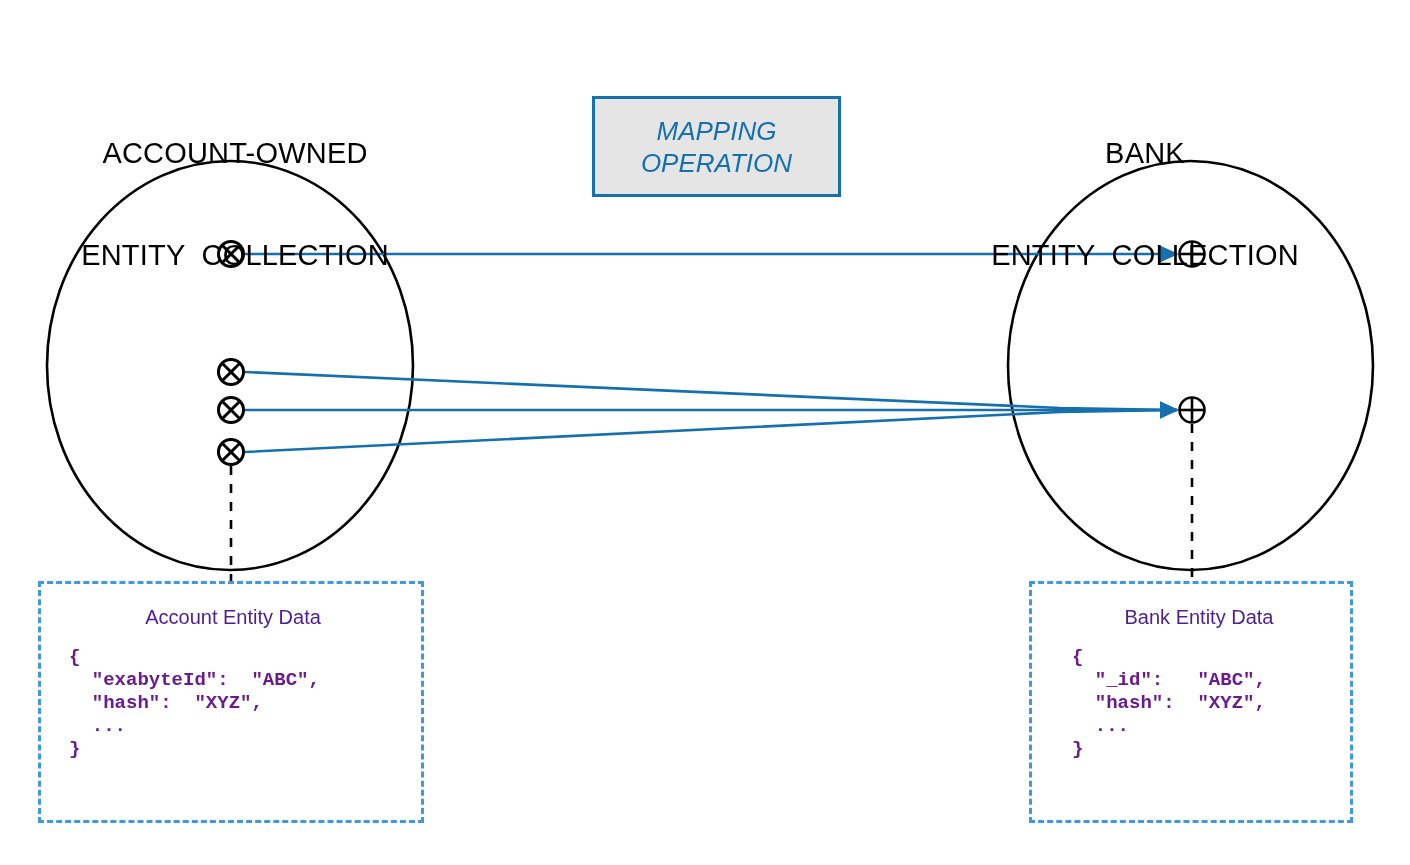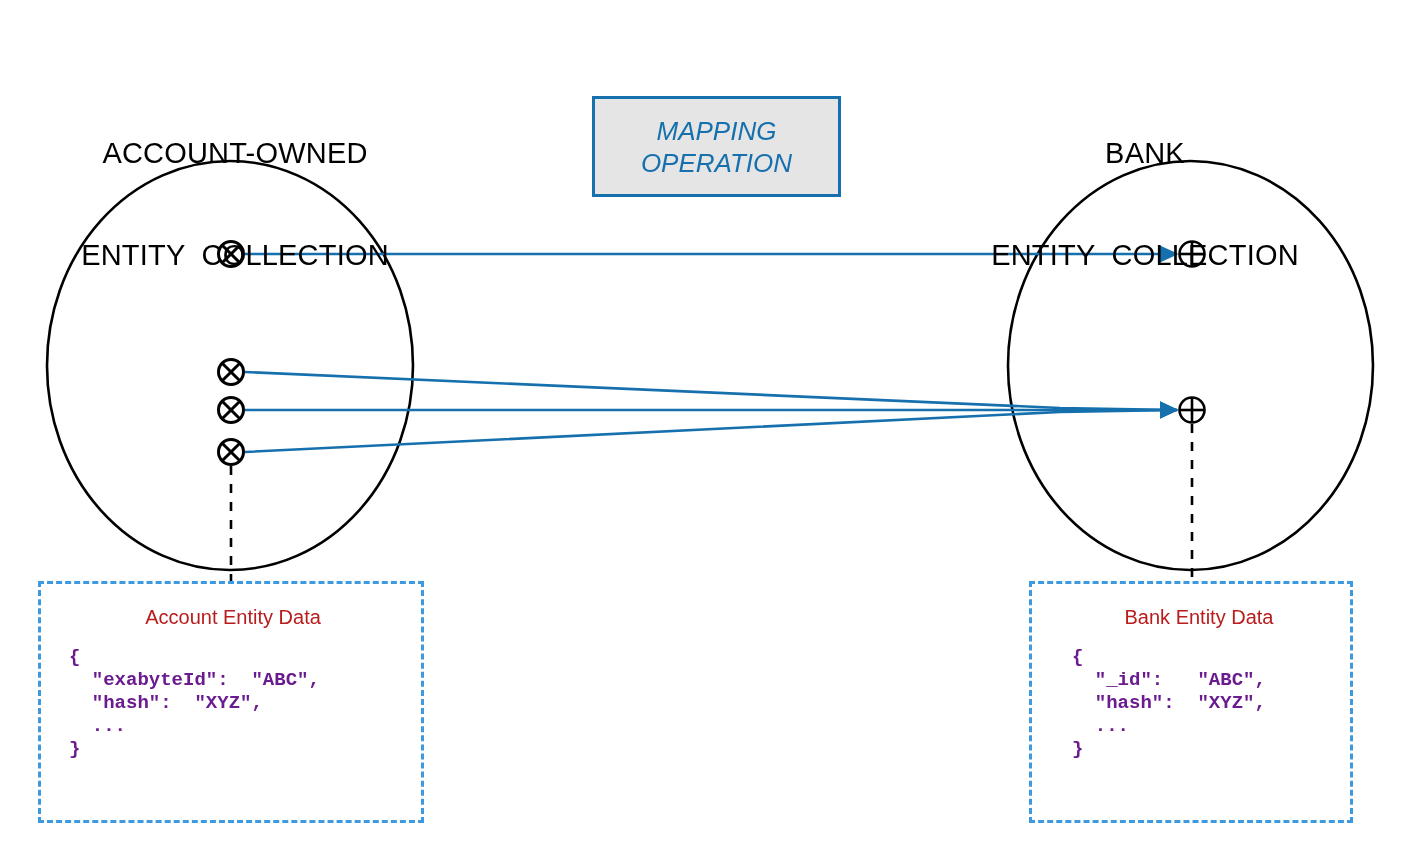--- a/index.html
+++ b/index.html
@@ -78,21 +78,21 @@
 
   .panel-title {
     position: absolute;
     top: 21px;
     left: 0;
     right: 0;
     text-align: center;
     font-family: "Liberation Sans", sans-serif;
     font-size: 20px;
     line-height: 24px;
-    color: #b91c1c;
+    color: #4c1d95;
     white-space: pre;
   }
   #panel-left .panel-title  { padding-left: 4px; }
   #panel-right .panel-title { padding-left: 16px; }
 
   .code-block {
     position: absolute;
     top: 62px;
     font-family: "Liberation Mono", "DejaVu Sans Mono", monospace;
     font-weight: bold;

